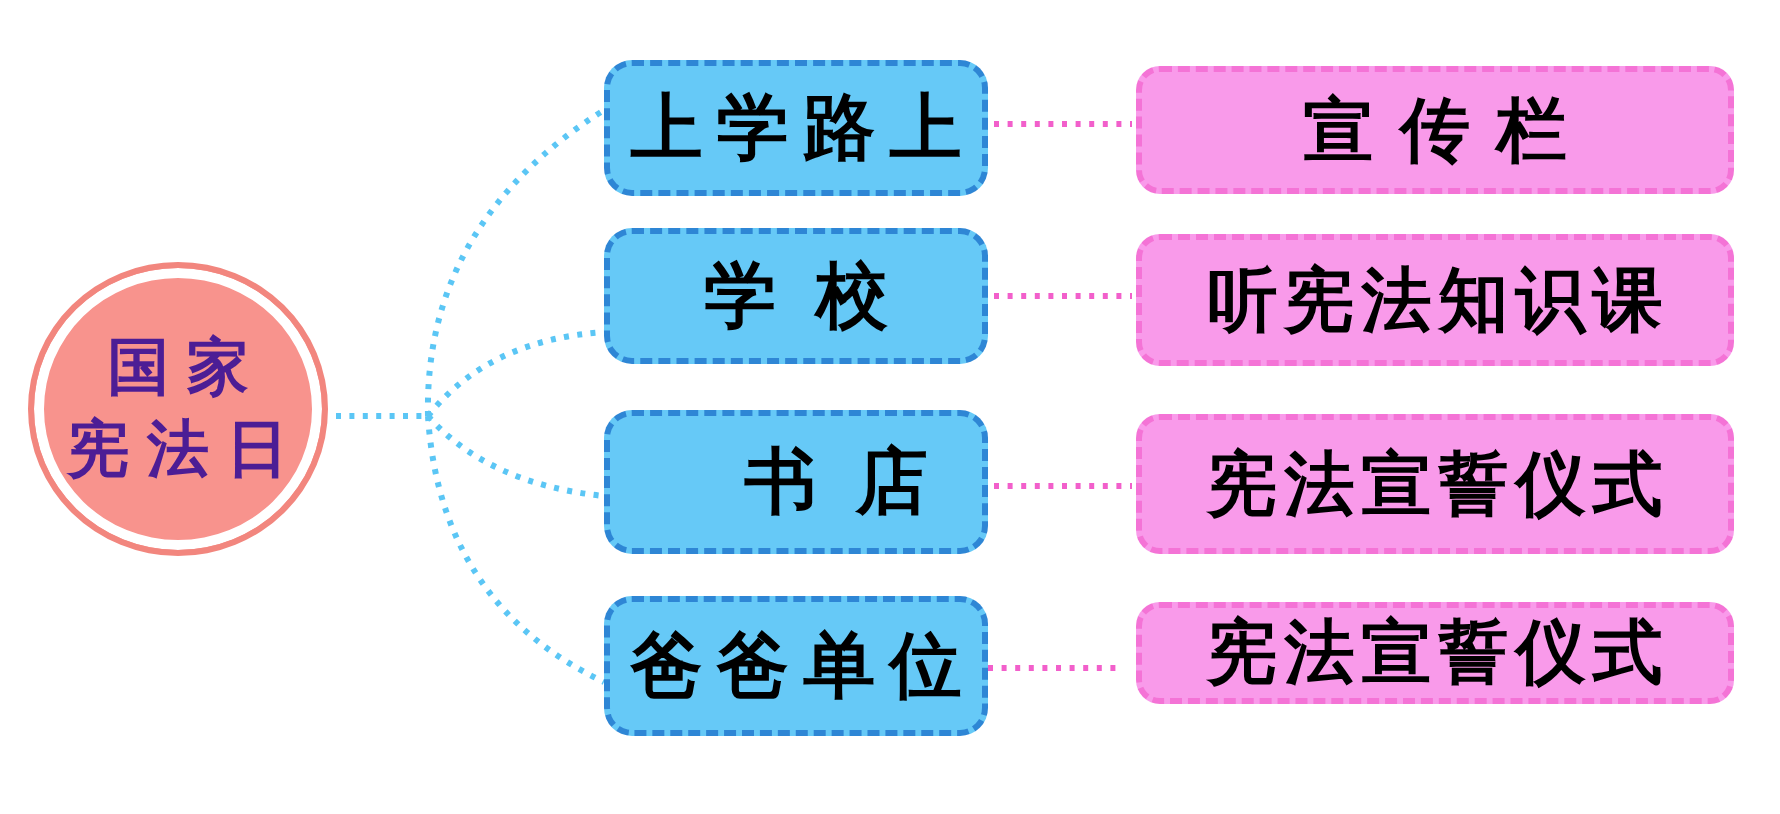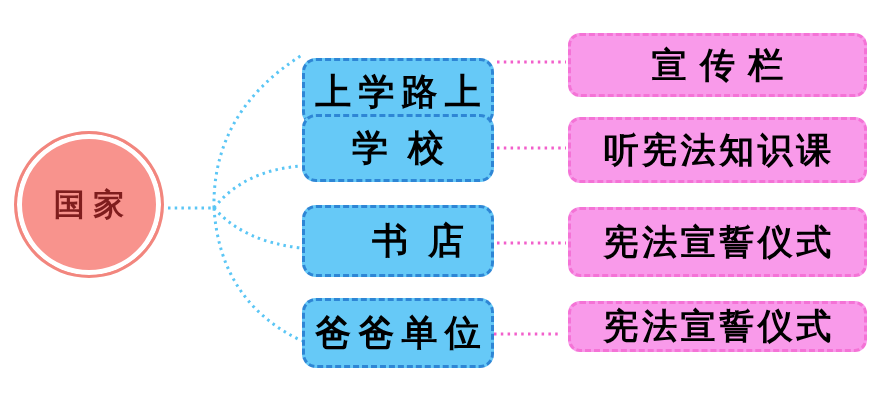--- a/index.html
+++ b/index.html
@@ -30,21 +30,21 @@
     height: 147px;
     border-radius: 50%;
     background: #F8938D;
     border: 3px solid #F2867E;
     box-shadow: inset 0 0 0 5px #ffffff;
     display: flex;
     flex-direction: column;
     align-items: center;
     justify-content: center;
     box-sizing: border-box;
-    color: #7f1d1d;
+    color: #4c1d95;
     font-weight: 700;
     font-size: 31px;
     line-height: 1.3;
     text-align: center;
   }
   .node-box {
     position: absolute;
     box-sizing: border-box;
     display: flex;
     align-items: center;
@@ -61,21 +61,21 @@
     font-size: 36px;
   }
   .leaf-box {
     left: 568px;
     width: 299px;
     background: #F99AEA;
     border: 3px dashed #F473D6;
     border-radius: 12px;
     font-size: 35px;
   }
-  #branch-0 { top: 30px;  height: 68px; margin-top: 28px; }
+  #branch-0 { top: 30px;  height: 68px; }
   #branch-1 { top: 114px; height: 68px; }
   #branch-2 { top: 205px; height: 72px; padding-left: 40px; }
   #branch-3 { top: 298px; height: 70px; }
   #leaf-0 { top: 33px;  height: 64px; }
   #leaf-1 { top: 117px; height: 66px; }
   #leaf-2 { top: 207px; height: 70px; }
   #leaf-3 { top: 301px; height: 51px; }
   
   .node-label { white-space: nowrap; }
   .sp-2 { letter-spacing: 0.55em; padding-left: 0.55em; font-family: Liberation Mono, monospace; }
@@ -98,20 +98,21 @@
       <path stroke-dasharray="2.5 4.2" d="M 214 208 Q 220 302 302 341" stroke="#5BC6F5"></path>
       <path stroke-dasharray="2.5 4.3" d="M 497 62 H 566" stroke="#F25FCB"></path>
       <path stroke-dasharray="2.5 4.3" d="M 497 148 H 566" stroke="#F25FCB"></path>
       <path stroke-dasharray="2.5 4.3" d="M 497 243 H 566" stroke="#F25FCB"></path>
       <path stroke-dasharray="2.5 4.3" d="M 494 334 H 562" stroke="#F25FCB"></path>
     </g>
   </svg>
 
   <div class="root-node">
     <div class="root-line">国家</div>
+    <div class="root-line">宪法日</div>
   </div>
 
   <div id="branch-0" class="node-box branch-box">
     <span class="node-label sp-4">上学路上</span>
   </div>
   <div id="branch-1" class="node-box branch-box">
     <span class="node-label sp-2">学校</span>
   </div>
   <div id="branch-2" class="node-box branch-box">
     <span class="node-label sp-2">书店</span>

